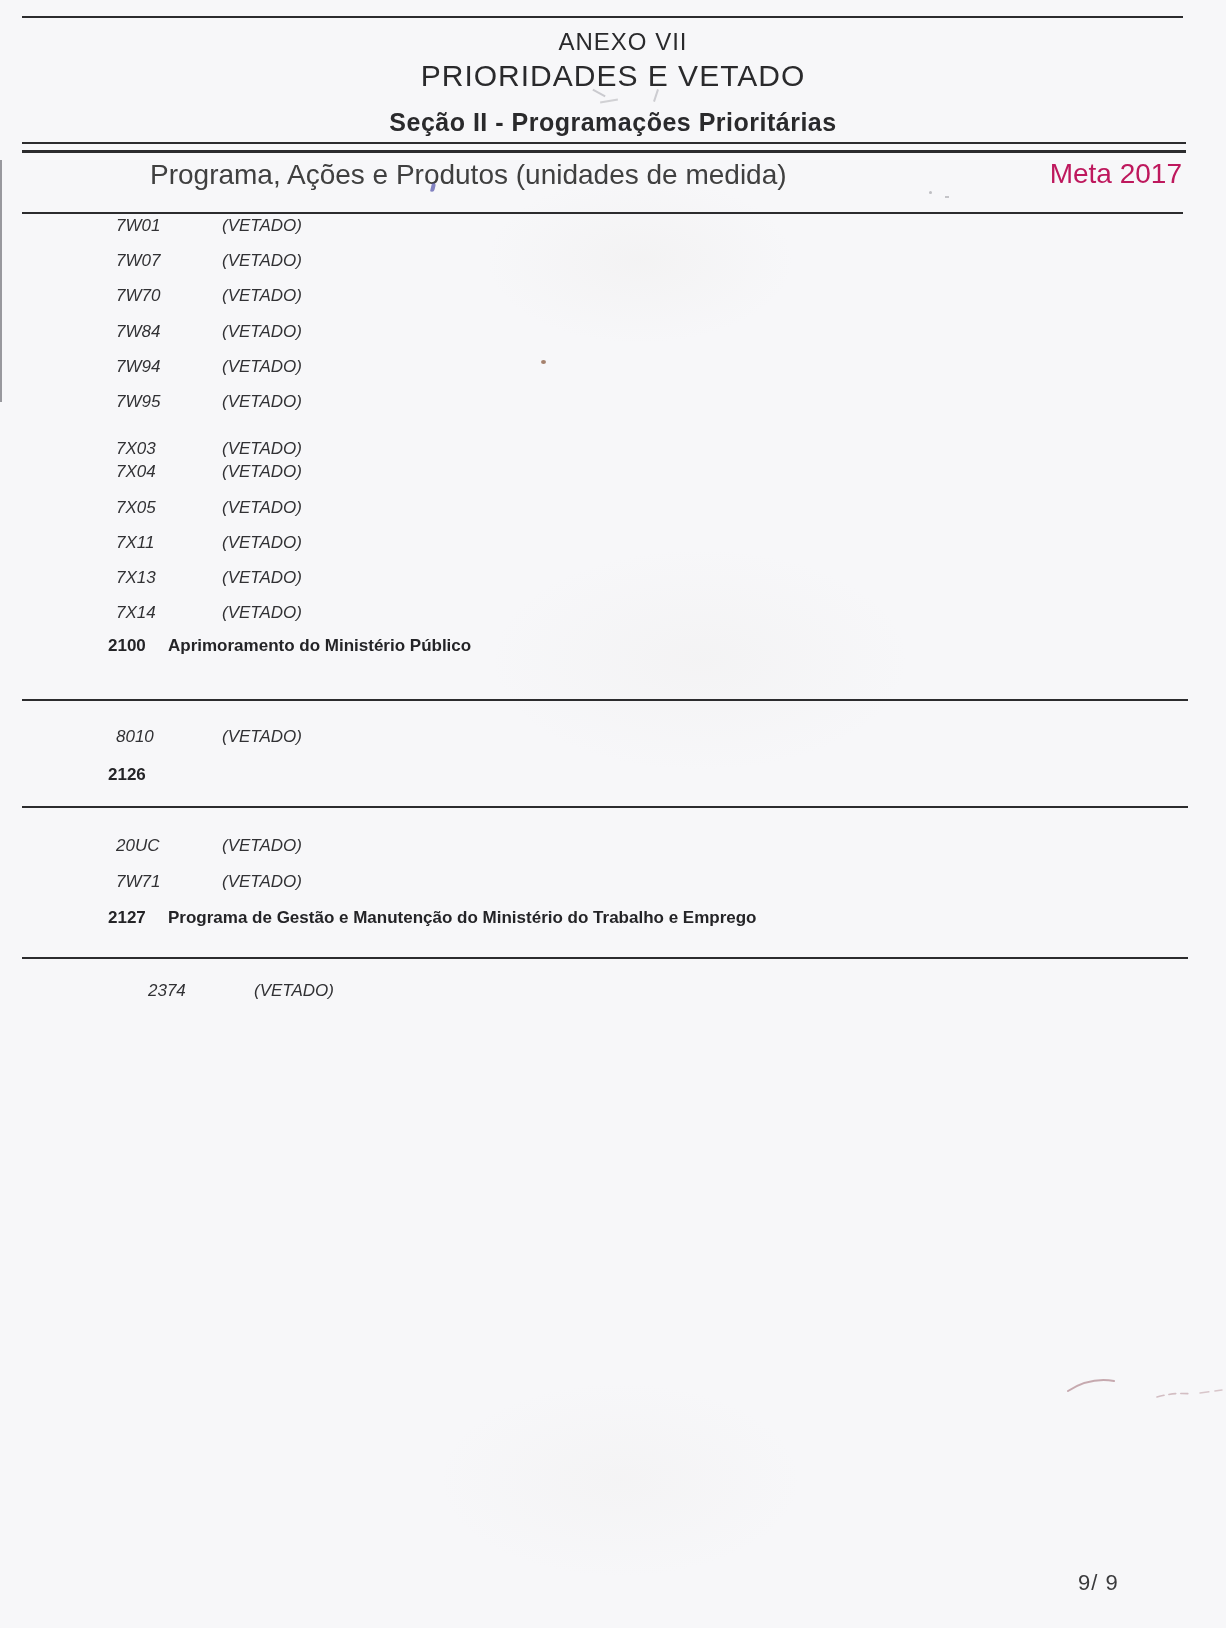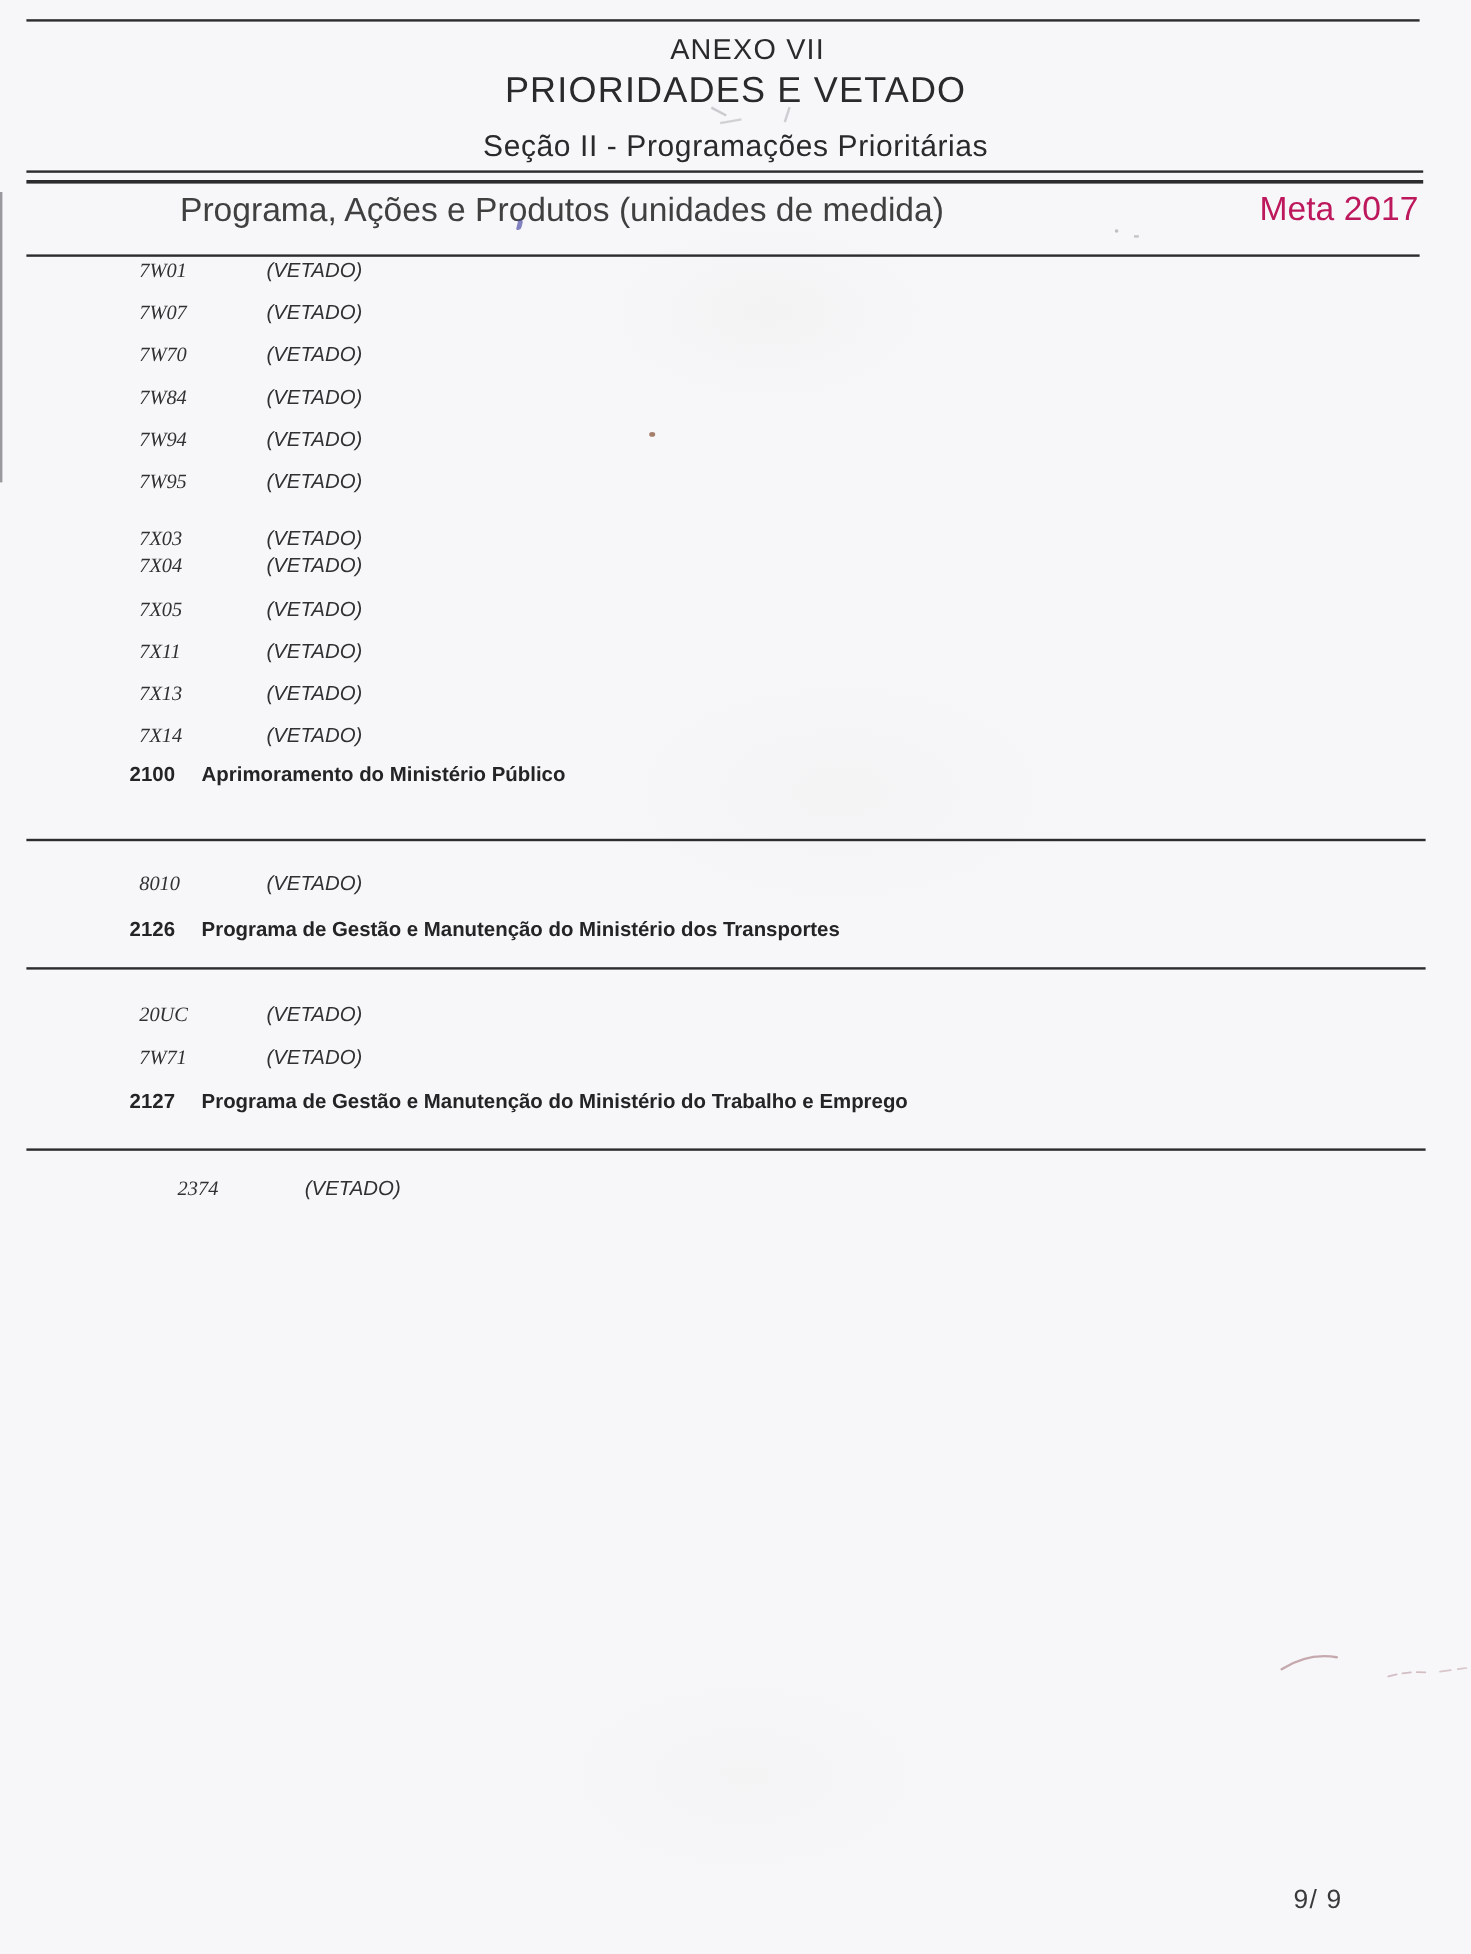--- a/index.html
+++ b/index.html
@@ -14,27 +14,27 @@
     content:"";position:absolute;inset:0;pointer-events:none;
     background:
       radial-gradient(220px 120px at 640px 260px, rgba(210,205,195,0.10), transparent 70%),
       radial-gradient(300px 160px at 700px 660px, rgba(205,200,190,0.08), transparent 70%),
       radial-gradient(260px 140px at 620px 1480px, rgba(205,200,190,0.07), transparent 70%);
   }
   .rule{position:absolute;background:#2c2c2e;}
   .title{position:absolute;left:0;width:100%;text-align:center;color:#2a2a2c;}
   #title1{top:28px;font-size:24px;letter-spacing:1px;padding-left:10px;}
   #title2{top:59px;font-size:30px;letter-spacing:1px;}
-  #sectionTitle{top:108px;font-size:25px;font-weight:normal;letter-spacing:0.5px;}
+  #sectionTitle{top:108px;font-size:25px;font-weight:bold;letter-spacing:0.5px;}
   #headerLeft{position:absolute;left:110px;top:159px;font-size:28px;color:#404040;margin-left:40px;}
   #headerRight{position:absolute;right:44px;top:158px;font-size:28px;color:#be185d;}
   .row{position:absolute;left:0;width:100%;height:22px;font-size:17px;}
   .row span{position:absolute;white-space:nowrap;}
   .row.action{font-style:italic;color:#313134;}
-  .row.action .code{left:116px;font-family:Liberation Serif, serif;}
+  .row.action .code{left:116px;}
   .row.action .val{left:222px;}
   .row.program{font-weight:bold;color:#242427;font-size:17px;}
   .row.program .code{left:108px;}
   .row.program .val{left:168px;}
   .sep{position:absolute;left:22px;width:1166px;height:2px;background:#2c2c2e;}
   #pageNumber{position:absolute;left:1078px;top:1570px;font-size:22px;color:#3a3a3c;letter-spacing:1px;}
   .artifact{position:absolute;pointer-events:none;}
 </style>
 </head>
 <body>
@@ -105,21 +105,20 @@
       <span class="code">2100</span>
       <span class="val">Aprimoramento do Ministério Público</span>
     </div>
     <div class="sep" style="top: 699px;"></div>
     <div class="row action" style="top: 727px;">
       <span class="code">8010</span>
       <span class="val">(VETADO)</span>
     </div>
     <div class="row program" style="top: 765px;">
       <span class="code">2126</span>
-      <span class="val">Programa de Gestão e Manutenção do Ministério dos Transportes</span>
     </div>
     <div class="sep" style="top: 806px;"></div>
     <div class="row action" style="top: 836px;">
       <span class="code">20UC</span>
       <span class="val">(VETADO)</span>
     </div>
     <div class="row action" style="top: 872px;">
       <span class="code">7W71</span>
       <span class="val">(VETADO)</span>
     </div>

